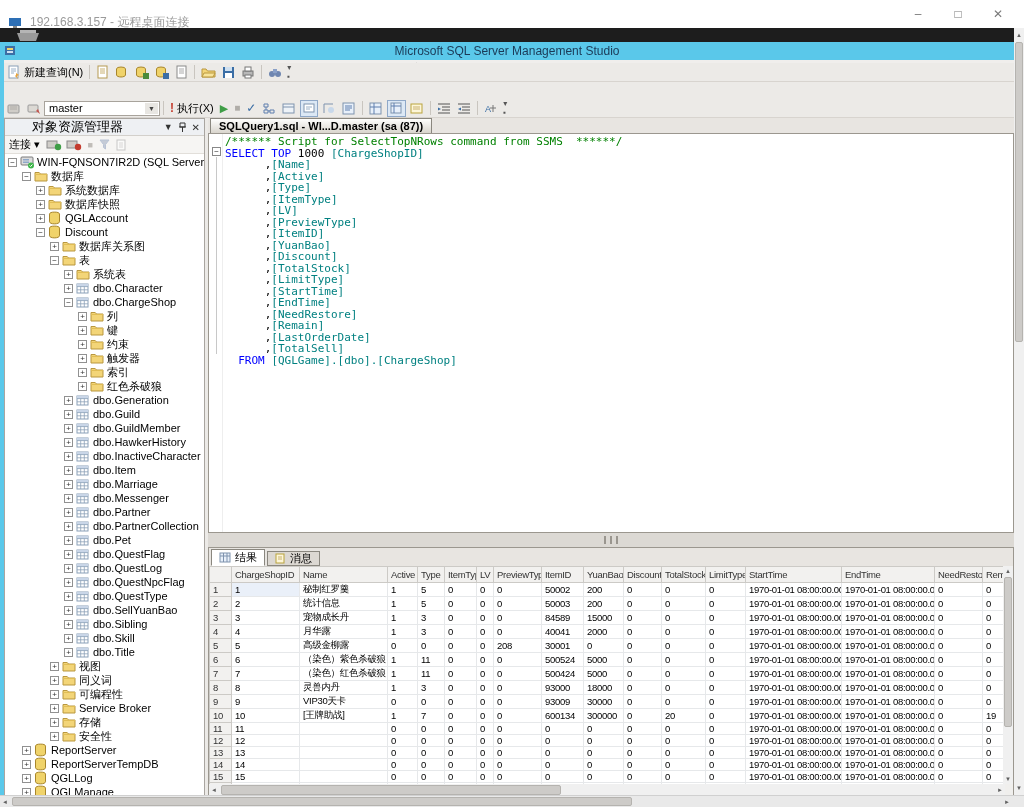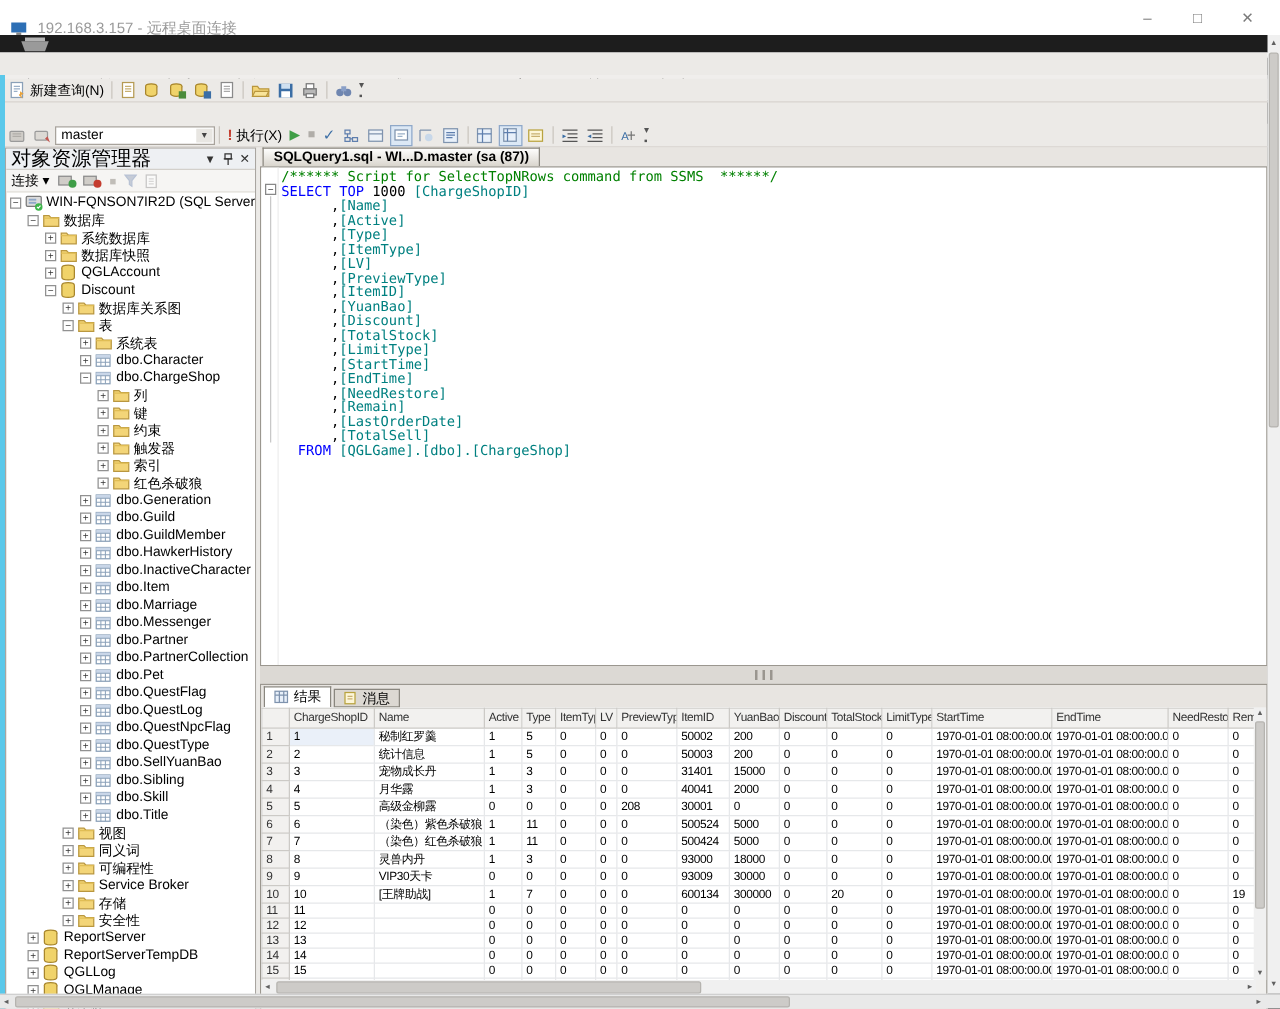--- a/index.html
+++ b/index.html
@@ -27,28 +27,28 @@
   #menubar { left:4px; top:18px; width:1010px; height:20px; background:#f0eeec; display:flex; align-items:center; padding-left:6px; border-bottom:1px solid #e2dfdb; }
   .menu-item { font-size:12px; color:#000; padding:2px 8px; }
 
   .toolbar { left:4px; width:1010px; height:19px; background:#eceae7; display:flex; align-items:center; border-bottom:1px solid #d8d4cf; }
   #toolbar1 { top:21px; }
   #toolbar2 { top:57px; height:19px; }
   .tb-sep { width:1px; height:14px; background:#c9c5bf; margin:0 3px; }
   .tb-btn { height:17px; display:flex; align-items:center; padding:0 2px; margin:0 1px; }
   .tb-label { font-size:11px; color:#000; margin-left:3px; }
   .glyph { font-size:10px; line-height:10px; }
-  #db-combo { width:128px; height:15px; background:#fff; border:1px solid #a8a39c; font-size:11px; display:flex; align-items:center; padding-left:4px; position:relative; }
+  #db-combo { width:116px; height:15px; background:#fff; border:1px solid #a8a39c; font-size:11px; display:flex; align-items:center; padding-left:4px; position:relative; }
   #db-combo .arrow { position:absolute; right:1px; top:1px; width:13px; height:11px; background:#e8e6e2; color:#444; font-size:7px; text-align:center; line-height:11px; }
   .ovf { color:#555; font-size:8px; letter-spacing:-1px; margin-left:2px; }
 
   
   #objexp { left:4px; top:76px; width:201px; height:719px; background:#fff; border:1px solid #a9a5a0; }
   #objexp-header { height:17px; background:#eef0f3; border-bottom:1px solid #d3d0cb; display:flex; align-items:center; padding:0 4px; }
-  #objexp-title { font-size:16px; color:#000; flex:1; }
+  #objexp-title { font-size:13px; color:#000; flex:1;margin-left:23px; }
   .hdr-ico { font-size:9px; color:#333; margin-left:5px; }
   #objexp-toolbar { height:18px; border-bottom:1px solid #e2dfda; display:flex; align-items:center; padding:0 4px; background:#f6f5f3; }
   #connect-label { font-size:11px; }
   #tree { position:absolute; left:0; top:36px; width:199px; height:680px; overflow:hidden; }
   .tree-row { height:14px; display:flex; align-items:center; white-space:nowrap; }
   .exp { width:9px; height:9px; border:1px solid #919191; background:#fff; font-size:8px; line-height:7px; text-align:center; color:#333; margin-right:3px; flex:0 0 9px; }
   .tree-ico { width:15px; height:14px; display:flex; align-items:center; flex:0 0 15px; }
   .tree-label { font-size:11px; color:#000; margin-left:2px; }
 
   
@@ -116,20 +116,28 @@
   </div>
 
   <div class="abs" id="desktop-strip">
     <svg class="abs" style="left:14px;top:1px" width="28" height="13">
         <path d="M3 4 L25 4 L22 12 L6 12 Z" fill="#9a9a9a"></path>
         <rect x="6" y="1" width="16" height="3" fill="#b5b5b5"></rect>
       </svg>
   </div>
 
   <div class="abs" id="ssms">
+    <div class="abs" id="ssms-titlebar">
+      <svg id="ssms-app-icon" width="13" height="13">
+          <rect x="1" y="2" width="10" height="9" fill="#3b6ea5"></rect>
+          <rect x="3" y="4" width="6" height="2" fill="#f0d36a"></rect>
+          <rect x="3" y="7" width="6" height="2" fill="#cfe0f0"></rect>
+        </svg>
+      <span id="ssms-title">Microsoft SQL Server Management Studio</span>
+    </div>
     <div class="abs" id="ssms-left-border"></div>
 
     <div class="abs" id="menubar">
         <span class="menu-item">文件(F)</span>
         <span class="menu-item">编辑(E)</span>
         <span class="menu-item">查看(V)</span>
         <span class="menu-item">查询(Q)</span>
         <span class="menu-item">项目(P)</span>
         <span class="menu-item">调试(D)</span>
         <span class="menu-item">工具(T)</span>
@@ -968,21 +976,21 @@
                 </tr>
                 <tr>
                   <td class="rowhdr">3</td>
                   <td>3</td>
                   <td>宠物成长丹</td>
                   <td>1</td>
                   <td>3</td>
                   <td>0</td>
                   <td>0</td>
                   <td>0</td>
-                  <td>31401</td>
+                  <td>84589</td>
                   <td>15000</td>
                   <td>0</td>
                   <td>0</td>
                   <td>0</td>
                   <td>1970-01-01 08:00:00.000</td>
                   <td>1970-01-01 08:00:00.000</td>
                   <td>0</td>
                   <td>0</td>
                 </tr>
                 <tr>

